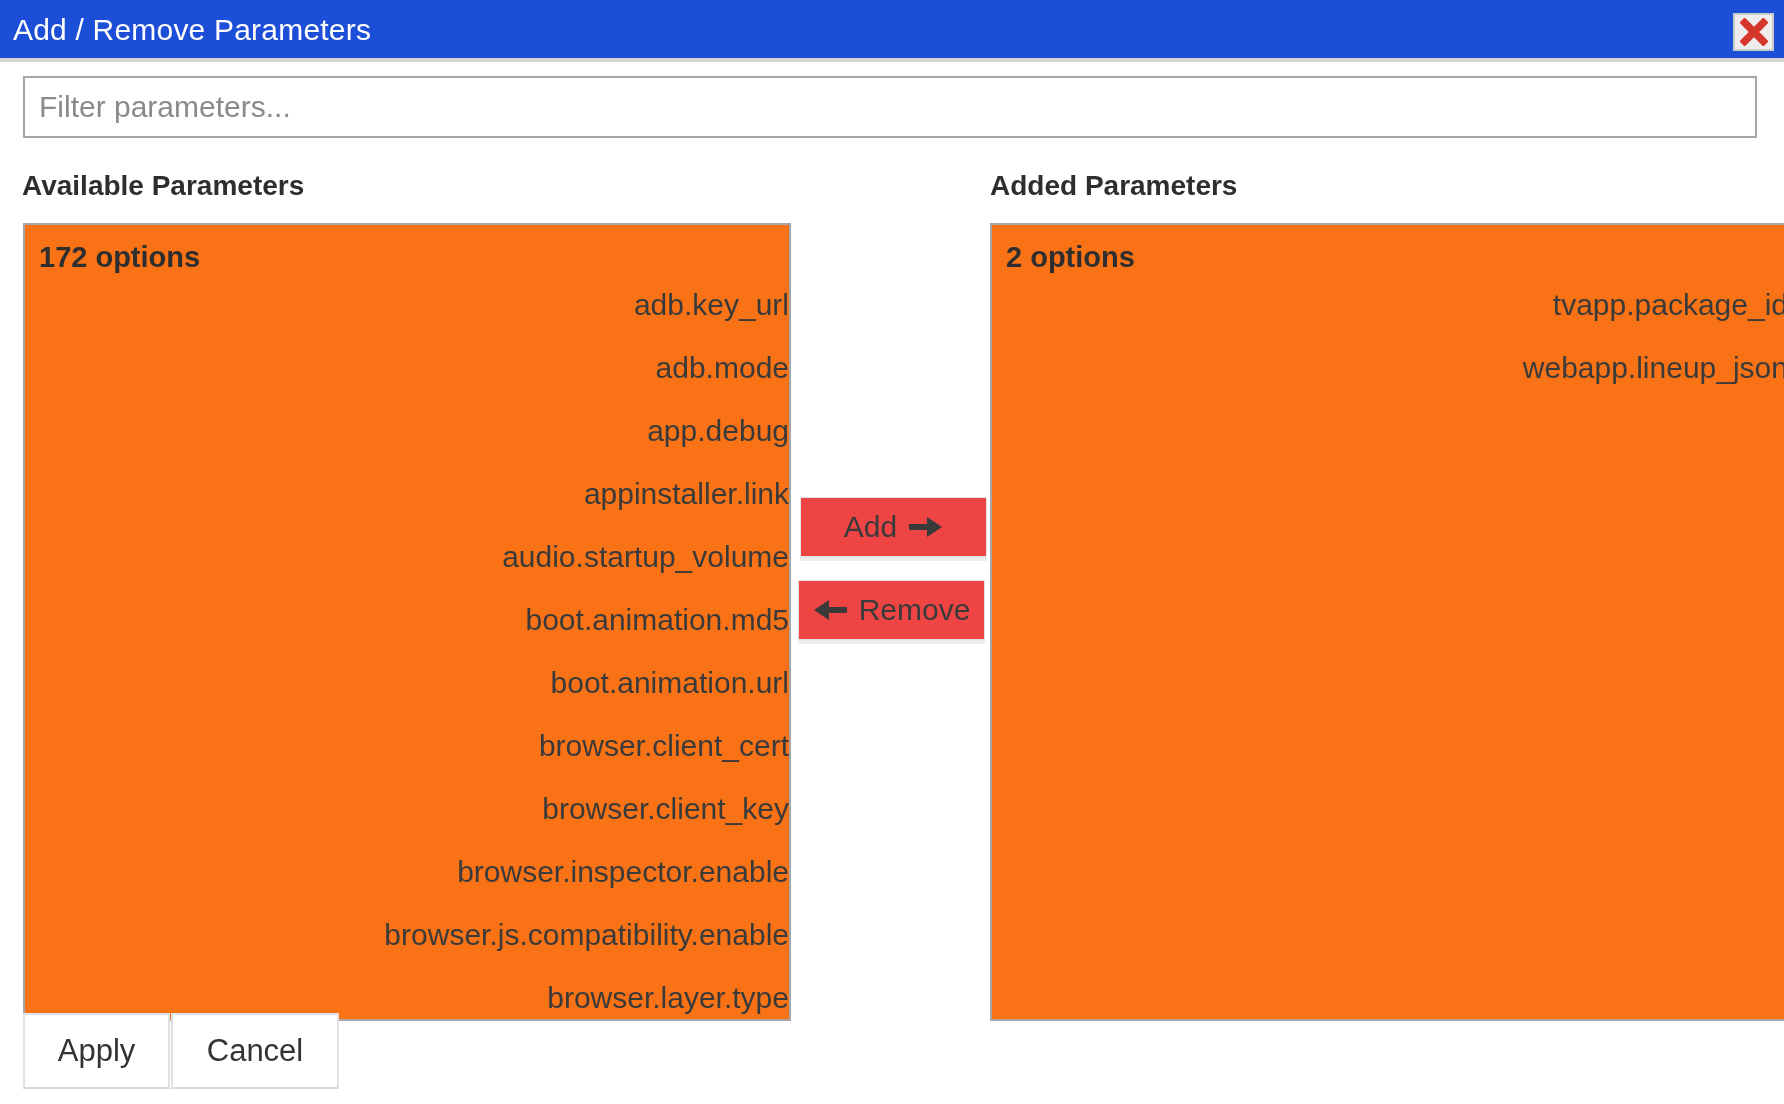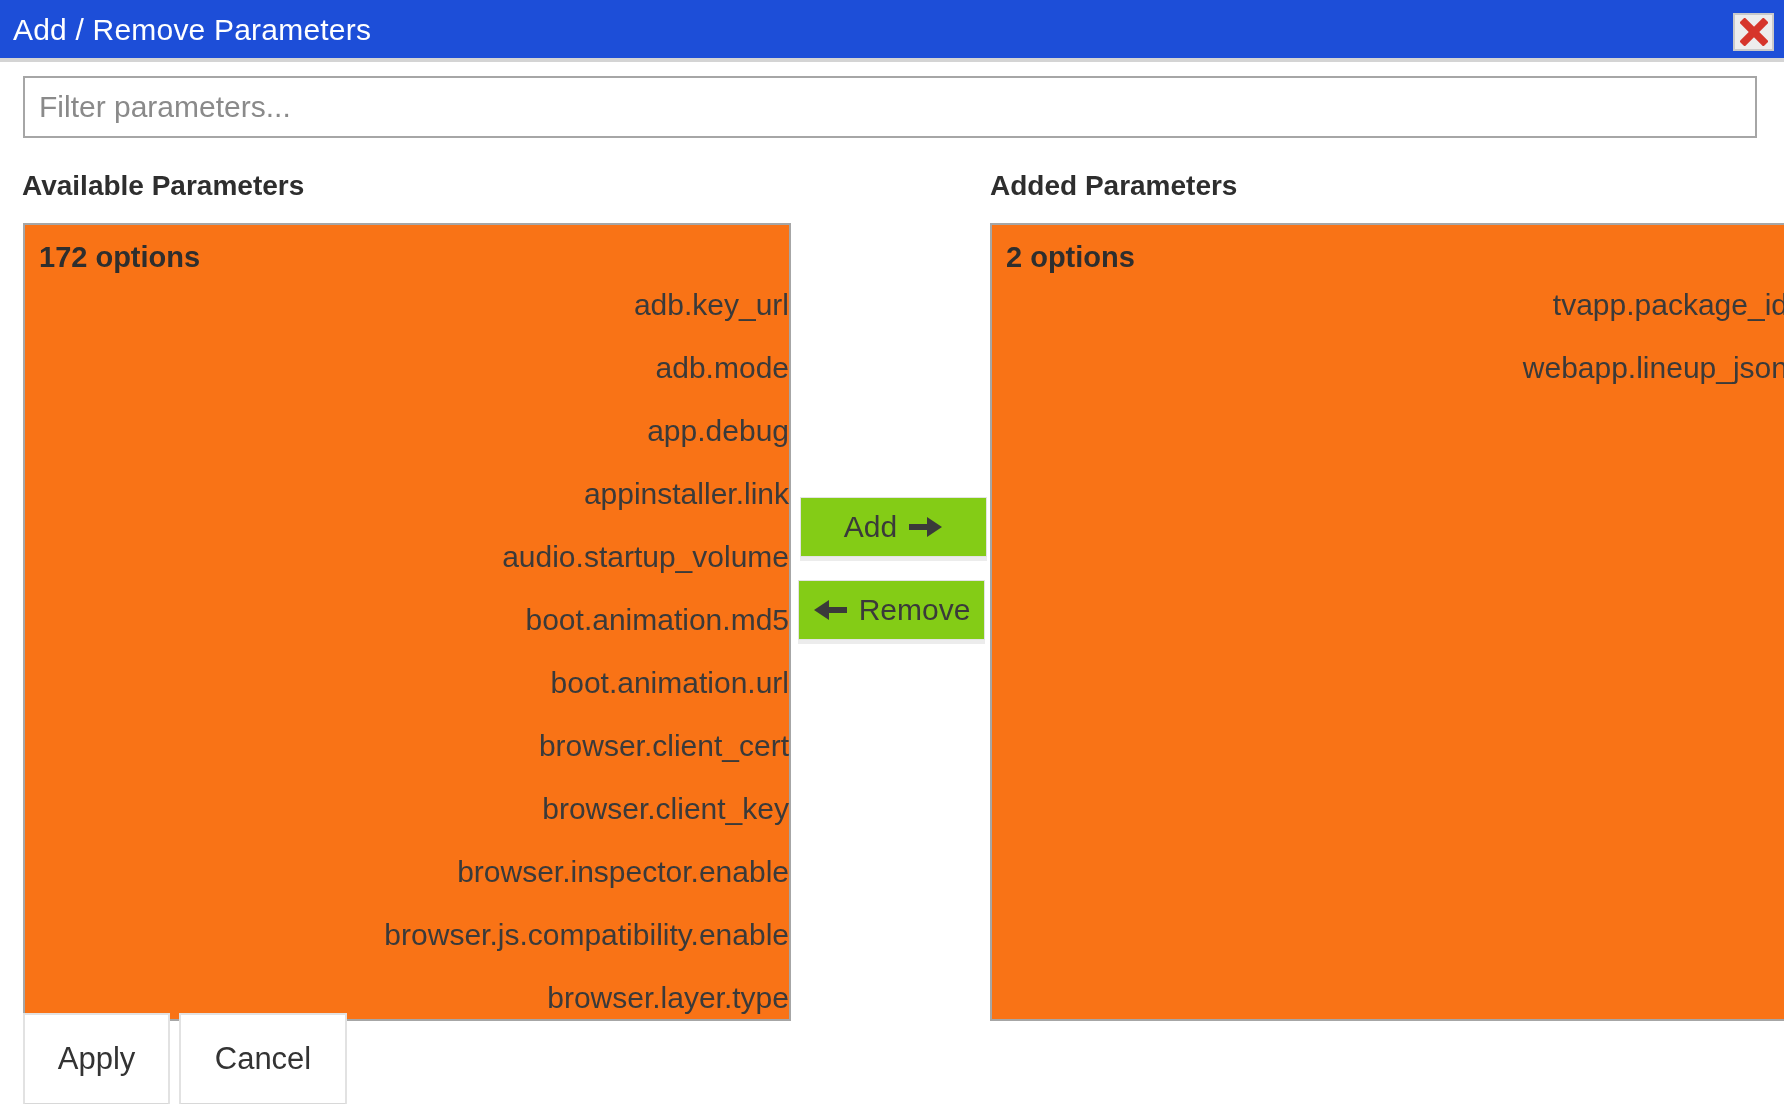--- a/index.html
+++ b/index.html
@@ -73,44 +73,44 @@
   .param-list li {
     height: 63px; line-height: 63px;
     font-size: 30px; color: #3a3a3a;
     white-space: nowrap;
     cursor: default;
   }
 
   
   .transfer-btn {
     position: absolute;
-    background: #84cc16;
+    background: #ef4444;
     border: 1px solid #e3e3e3;
     box-shadow: 0 4px 0 #ececec;
     font-family: "Liberation Sans", sans-serif;
     font-size: 30px; color: #3a3a3a;
     display: flex; align-items: center; justify-content: center;
     gap: 12px; cursor: pointer;
   }
   .btn-add { left: 800px; top: 497px; width: 187px; height: 60px; }
   .btn-remove { left: 798px; top: 580px; width: 187px; height: 60px; }
   .transfer-btn svg { display: block; }
 
   
   .footer-btn {
-    position: absolute; top: 1013px; height: 92px;
+    position: absolute; top: 1013px; height: 76px;
     background: #ffffff;
     border: 2px solid #e2e2e2;
     border-bottom-color: #d8d8d8;
     font-family: "Liberation Sans", sans-serif;
     font-size: 31px; color: #333333;
     cursor: pointer;
   }
   .btn-apply { left: 23px; width: 147px; }
-  .btn-cancel { left: 179px; width: 168px; }
+  .btn-cancel { left: 171px; width: 168px; }
 </style>
 </head>
 <body>
 
 <div class="dialog">
 
   <div class="header">
     <span class="header-title">Add / Remove Parameters</span>
     <button class="close-btn" aria-label="Close">
       <span>

